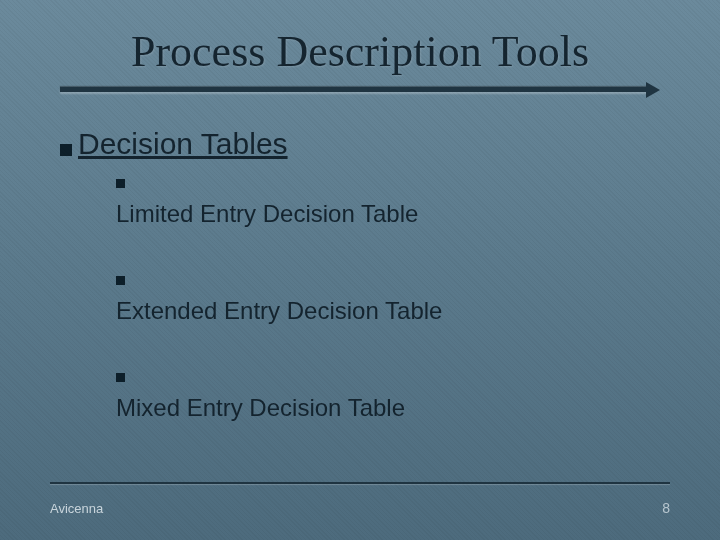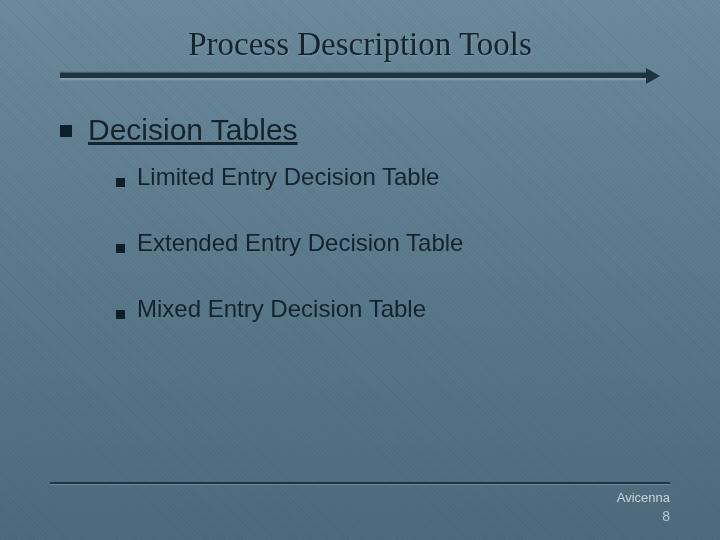--- a/index.html
+++ b/index.html
@@ -23,21 +23,21 @@
   }
   .slide {
     position: relative;
     width: 720px;
     height: 540px;
     box-sizing: border-box;
     padding: 20px 50px 40px 50px;
   }
   .title {
     font-family: "Times New Roman", Times, serif;
-    font-size: 33px;
+    font-size: 44px;
     font-weight: 400;
     text-align: center;
     margin: 6px 0 6px 0;
     color: #152530;
     text-shadow: 1px 1px 2px rgba(255,255,255,0.15);
   }
   .title-rule {
     position: relative;
     height: 14px;
     margin: 0 10px 30px 10px;
@@ -56,42 +56,43 @@
     width: 0; height: 0;
     border-left: 14px solid #1f3441;
     border-top: 8px solid transparent;
     border-bottom: 8px solid transparent;
   }
   .content {
     padding-left: 10px;
   }
   .level1 {
     display: flex;
-    align-items: flex-start;
-    gap: 16px;
-    margin-bottom: 16px;
+    align-items: center;
+    gap: 6px;
+    margin-bottom: 8px;
   }
   .level1 .bullet {
     width: 12px; height: 12px;
     background: #0d1f2a;
     margin-top: 12px;
     flex-shrink: 0;
   }
   .level1 .text {
     font-family: Tahoma, Verdana, Arial, sans-serif;
     font-size: 30px;
     text-decoration: underline;
     color: #14242f;
   }
   .level2 {
     display: flex;
-    align-items: center;
+    align-items: flex-start;
     gap: 12px;
     margin-left: 56px;
     margin-bottom: 38px;
+    flex-direction: column;
   }
   .level2 .bullet {
     width: 9px; height: 9px;
     background: #0d1f2a;
     margin-top: 10px;
     flex-shrink: 0;
   }
   .level2 .text {
     font-size: 24px;
     color: #14242f;
@@ -103,25 +104,24 @@
     height: 2px;
     background: #1f3441;
     box-shadow: 0 1px 1px rgba(255,255,255,0.2);
   }
   .footer {
     position: absolute;
     left: 50px; right: 50px;
     bottom: 14px;
     height: 36px;
     display: flex;
-    align-items: flex-end;
+    align-items: center;
     justify-content: space-between;
     font-size: 13px;
     color: #c8d4db;
-    flex-direction: column;
   }
   .footer .left { flex: 1; text-align: left; }
   .footer .center { flex: 1; text-align: center; line-height: 1.25; }
   .footer .right { flex: 1; text-align: right; color: #b7c6cf; font-size: 14px; }
 </style>
 </head>
 <body>
 
 <div class="slide">
   <div class="noise"></div>

